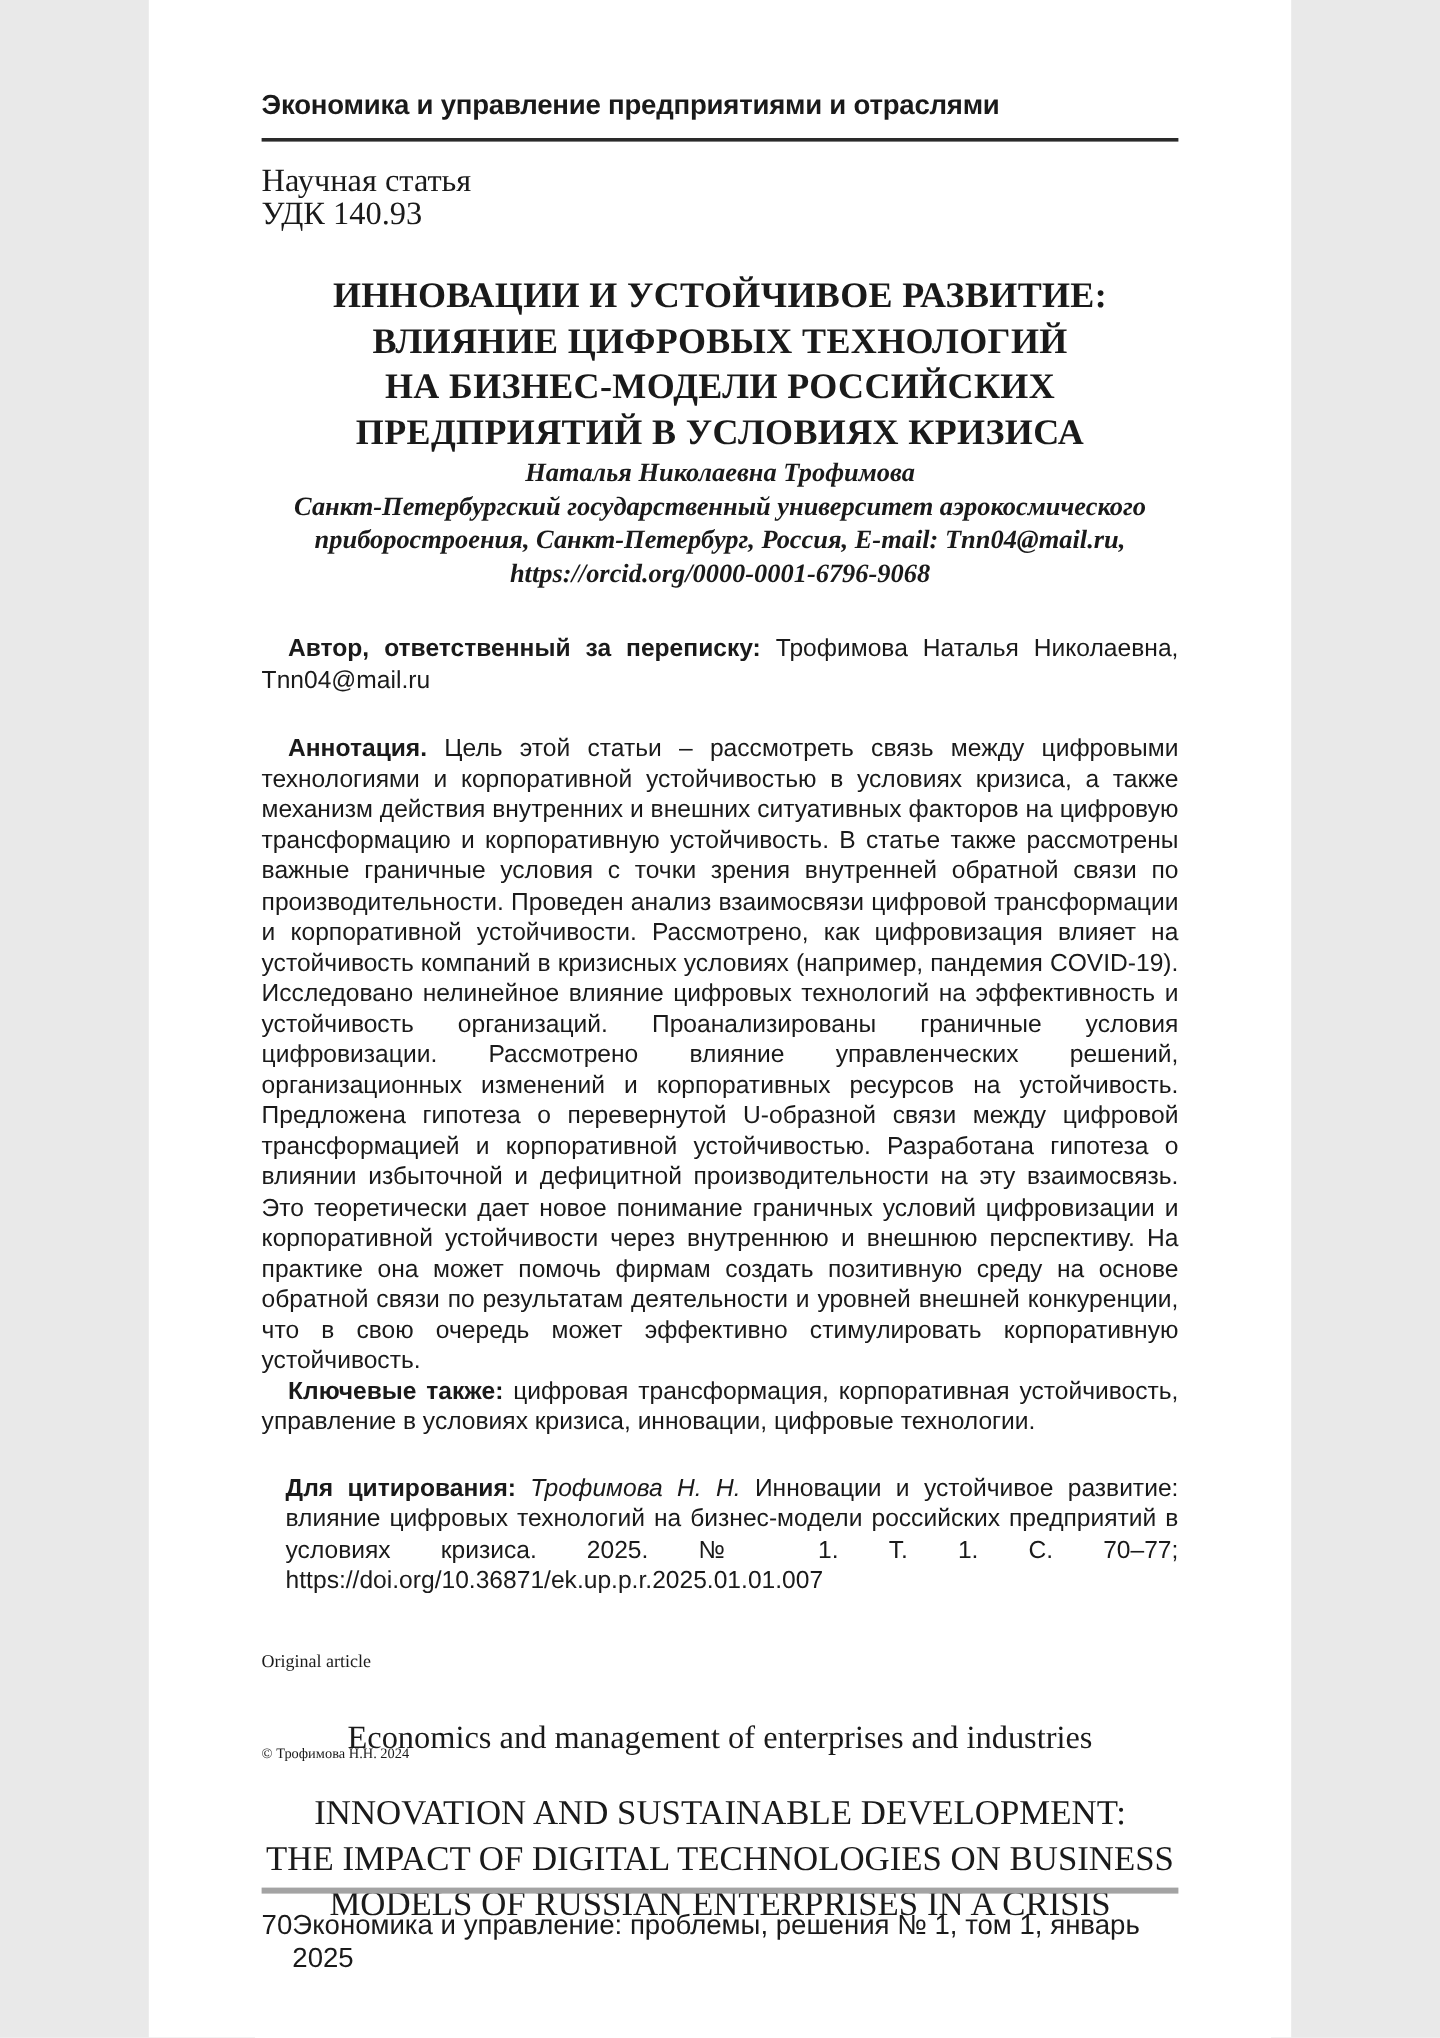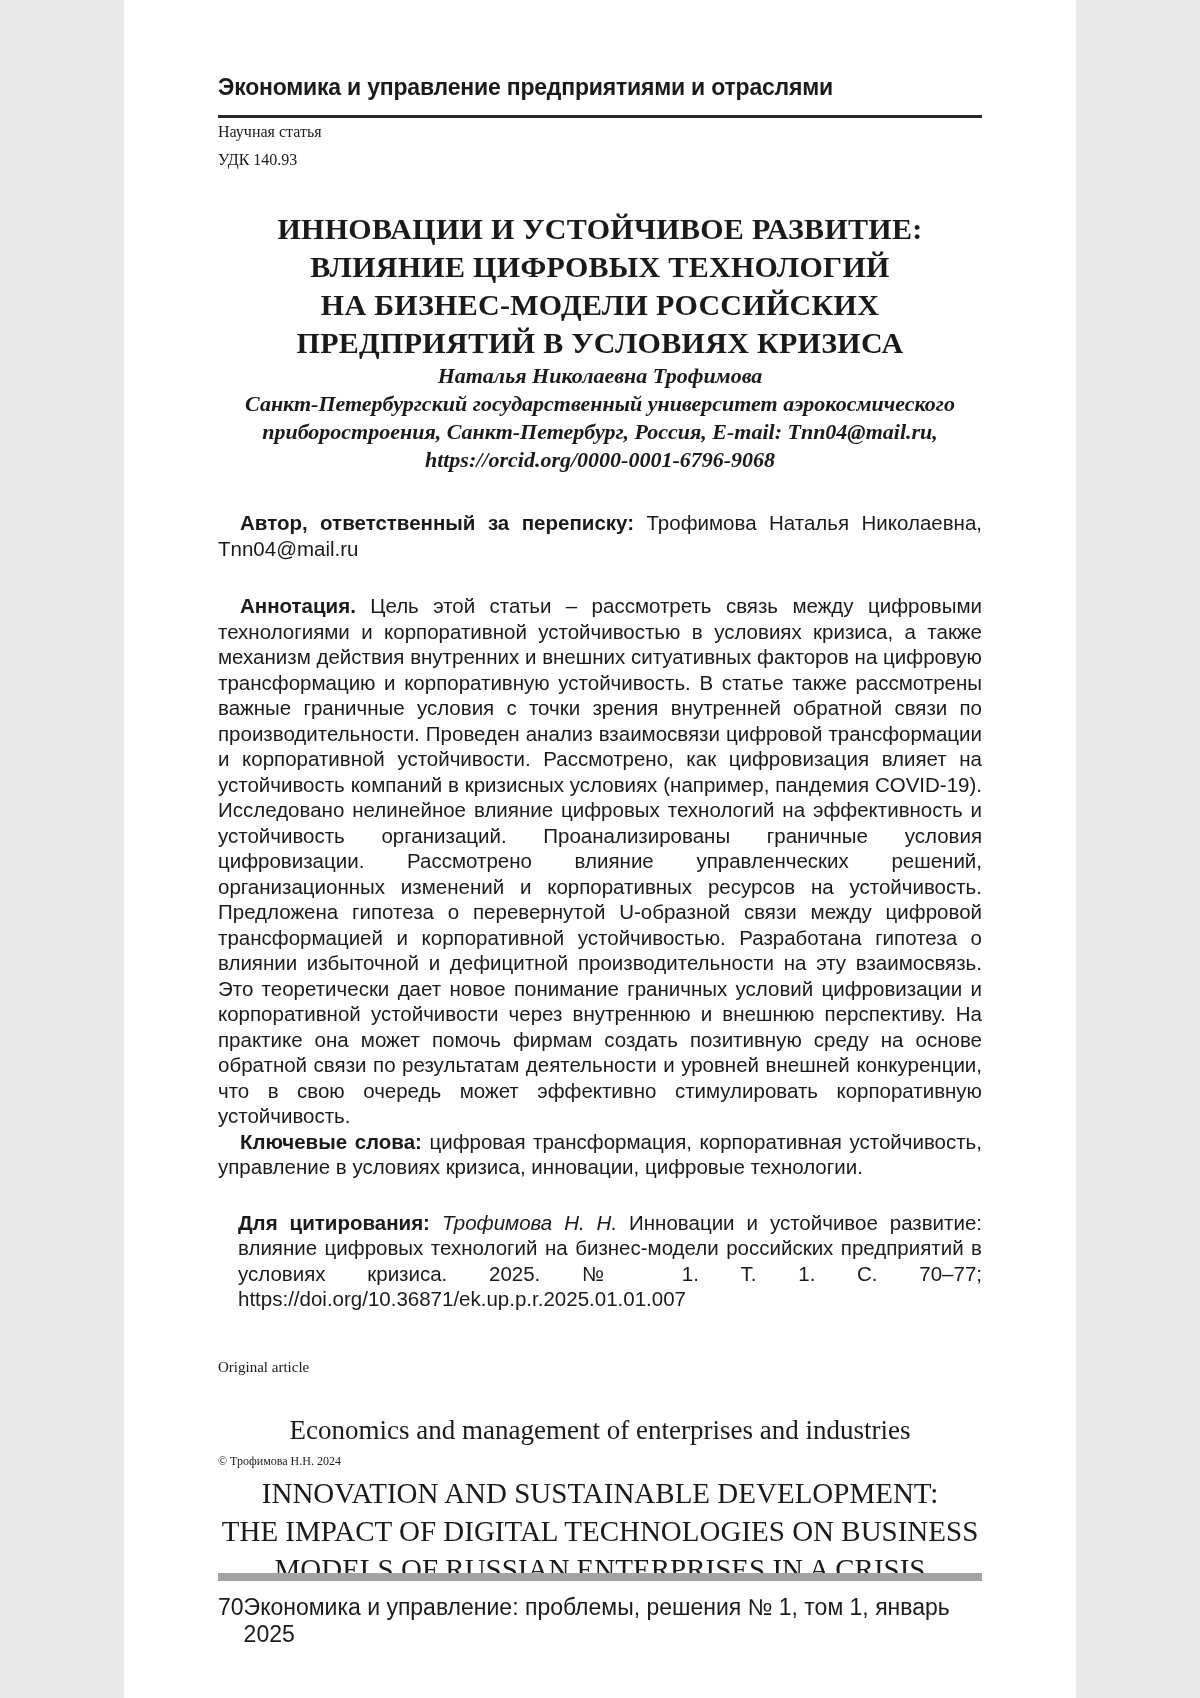--- a/index.html
+++ b/index.html
@@ -26,21 +26,22 @@
     font-size: 23px;
     line-height: 26px;
     letter-spacing: -0.2px;
   }
   .header-rule {
     border: none;
     border-top: 3px solid #2a2a2a;
     margin: 15px 0 0 0;
   }
   .meta-block {
-    font-size: 16px;
+    margin-top: 18px;
+    font-size: 27px;
     line-height: 28px;
   }
   .title-ru {
     margin-top: 36px;
     text-align: center;
     font-weight: 700;
     font-size: 30px;
     line-height: 38px;
     white-space: pre-line;
     letter-spacing: 0.3px;
@@ -91,21 +92,21 @@
     position: absolute;
     left: 94px;
     top: 1454px;
     font-size: 12px;
   }
   .footer {
     position: absolute;
     left: 94px;
     right: 94px;
     top: 1573px;
-    border-top: 8px solid #a3a3a3;
+    border-top: 5px solid #a3a3a3;
     padding-top: 13px;
     display: flex;
     justify-content: space-between;
     align-items: baseline;
     font-family: "Liberation Sans", sans-serif;
     font-size: 23px;
   }
   b, i { font-style: inherit; }
   .bold-sans { font-weight: 700; font-style: normal; }
   .italic    { font-style: italic; }
@@ -133,21 +134,21 @@
     <div>Наталья Николаевна Трофимова</div>
     <div class="author-affiliation">Санкт-Петербургский государственный университет аэрокосмического
 приборостроения, Санкт-Петербург, Россия, E-mail: Tnn04@mail.ru,
 https://orcid.org/0000-0001-6796-9068</div>
   </div>
 
   <p class="para correspondence indent"><b class="bold-sans">Автор, ответственный за переписку:</b><span> Трофимова Наталья Николаевна, Tnn04@mail.ru</span></p>
 
   <p class="para abstract indent"><b class="bold-sans">Аннотация.</b><span> Цель этой статьи – рассмотреть связь между цифровыми технологиями и корпоративной устойчивостью в условиях кризиса, а также механизм действия внутренних и внешних ситуативных факторов на цифровую трансформацию и корпоративную устойчивость. В статье также рассмотрены важные граничные условия с точки зрения внутренней обратной связи по производительности. Проведен анализ взаимосвязи цифровой трансформации и корпоративной устойчивости. Рассмотрено, как цифровизация влияет на устойчивость компаний в кризисных условиях (например, пандемия COVID-19). Исследовано нелинейное влияние цифровых технологий на эффективность и устойчивость организаций. Проанализированы граничные условия цифровизации. Рассмотрено влияние управленческих решений, организационных изменений и корпоративных ресурсов на устойчивость. Предложена гипотеза о перевернутой U-образной связи между цифровой трансформацией и корпоративной устойчивостью. Разработана гипотеза о влиянии избыточной и дефицитной производительности на эту взаимосвязь. Это теоретически дает новое понимание граничных условий цифровизации и корпоративной устойчивости через внутреннюю и внешнюю перспективу. На практике она может помочь фирмам создать позитивную среду на основе обратной связи по результатам деятельности и уровней внешней конкуренции, что в свою очередь может эффективно стимулировать корпоративную устойчивость.</span></p>
 
-  <p class="para keywords indent"><b class="bold-sans">Ключевые слова:</b><span> цифровая трансформация, корпоративная устойчивость, управление в условиях кризиса, инновации, цифровые технологии.</span></p>
+  <p class="para keywords indent"><b class="bold-sans">Ключевые также:</b><span> цифровая трансформация, корпоративная устойчивость, управление в условиях кризиса, инновации, цифровые технологии.</span></p>
 
   <p class="para citation"><b class="bold-sans">Для цитирования:</b><i class="italic"> Трофимова Н. Н.</i><span> Инновации и устойчивое развитие: влияние цифровых технологий на бизнес-модели российских предприятий в условиях кризиса. 2025. № 1. Т. 1. С. 70–77; https://doi.org/10.36871/ek.up.p.r.2025.01.01.007</span></p>
 
   <div class="original-article">Original article</div>
 
   <div class="section-en">Economics and management of enterprises and industries</div>
 
   <div class="title-en">INNOVATION AND SUSTAINABLE DEVELOPMENT:
 THE IMPACT OF DIGITAL TECHNOLOGIES ON BUSINESS
 MODELS OF RUSSIAN ENTERPRISES IN A CRISIS</div>

